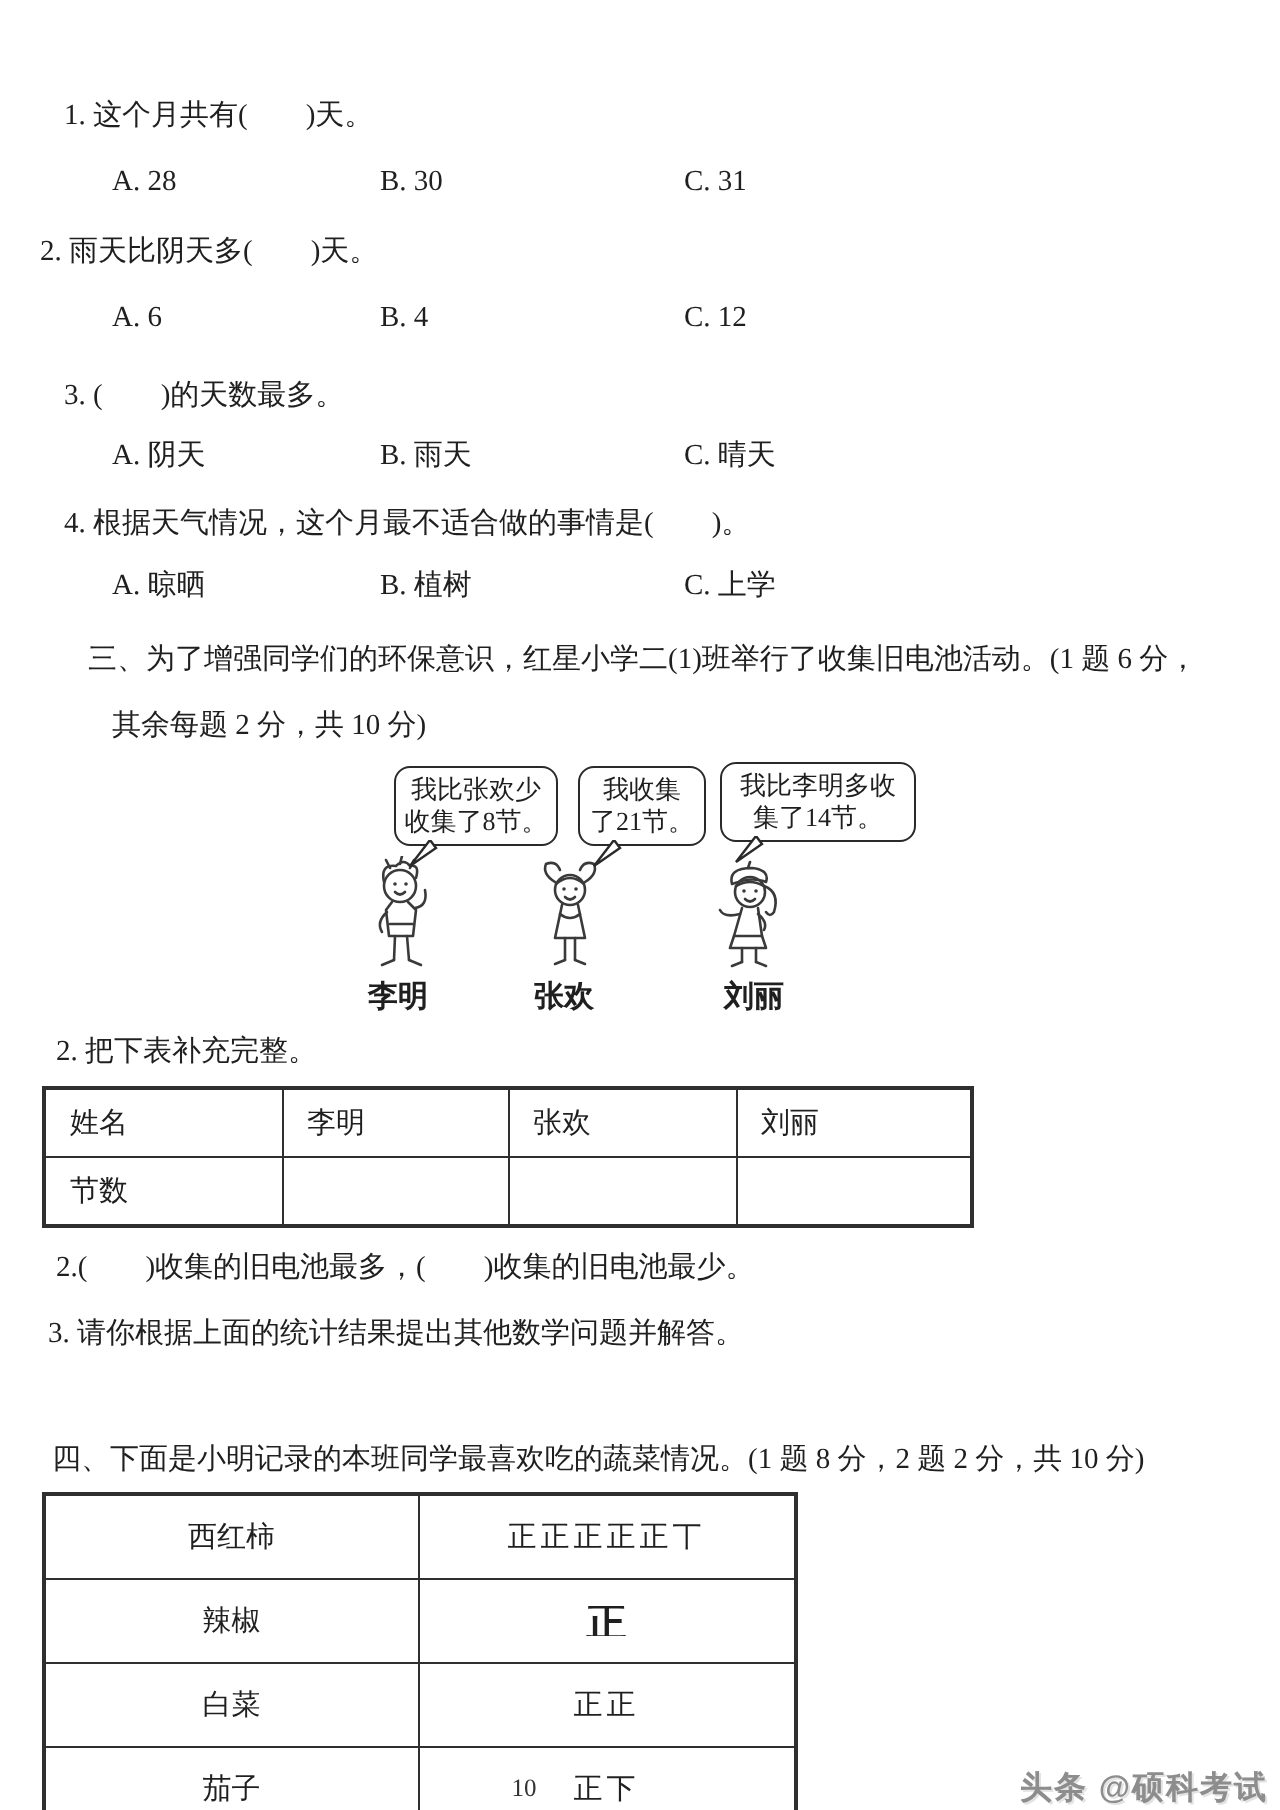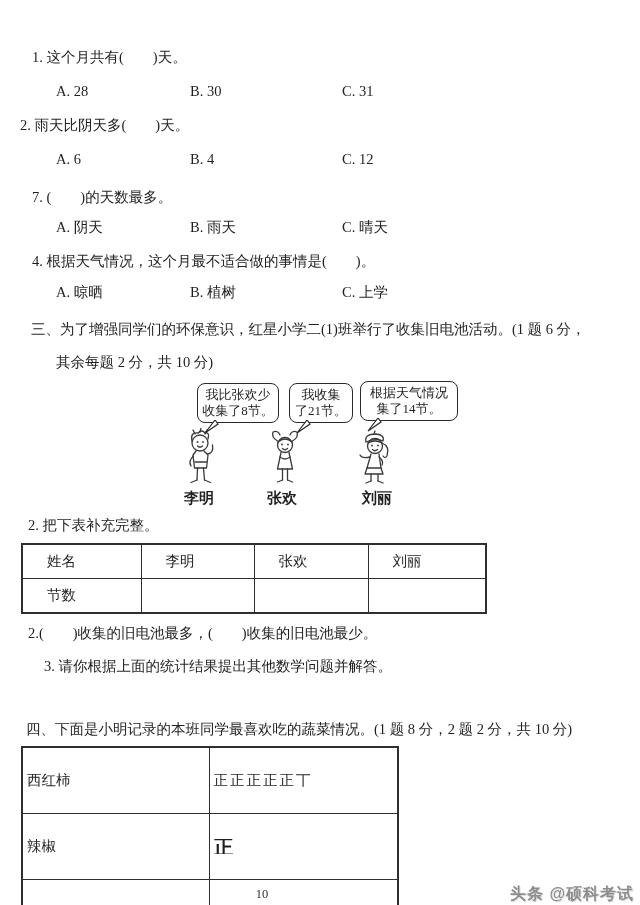--- a/index.html
+++ b/index.html
@@ -17,22 +17,22 @@
   .bubble{
     position:absolute;background:#fff;border:1.6px solid #2a2a2a;border-radius:8px;
     font-size:13px;line-height:16px;text-align:center;padding:3px 3px;z-index:2;
   }
   .bubble .tail{position:absolute;left:4px;bottom:-12px;}
   .figure{position:absolute;}
   .sname{position:absolute;font-size:15px;font-weight:600;white-space:pre;}
   
   table.tbl{position:absolute;border-collapse:collapse;background:#fff;table-layout:fixed;border:2px solid #2f2f2f;}
   table.tbl td{border:1.5px solid #2f2f2f;font-size:14.5px;height:33px;overflow:hidden;}
-  table.t1 td{padding:0 4px 0 24px;text-align:left;}
-  table.t2 td{text-align:left;padding:16px 4px;font-family:Liberation Mono, monospace;}
+  table.t1 td{padding:0 4px 0 12px;text-align:left;}
+  table.t2 td{text-align:center;padding:4px 4px;}
   .tally{letter-spacing:2px;}
   .clip4{display:inline-block;height:15px;overflow:hidden;font-size:20px;line-height:19px;font-weight:600;letter-spacing:0;vertical-align:middle;}
   .pagenum{position:absolute;font-size:12.5px;color:#333;}
   .watermark{
     position:absolute;font-family:"Liberation Sans",sans-serif;font-weight:700;
     font-size:16px;color:#8d8d8d;letter-spacing:1px;text-shadow:1px 1px 0 #e3e3e3;white-space:pre;text-align:right;
   }
   .bottom-shade{position:absolute;left:0;bottom:0;width:640px;height:8px;
     background:linear-gradient(to bottom, rgba(0,0,0,0), rgba(0,0,0,0.10));}
   svg.lineart{display:block;}
@@ -49,53 +49,53 @@
     <span class="opt c">C. 31</span>
   </div>
 
   <div class="abs stem" style="left:20px;top:106px">2. 雨天比阴天多(　　)天。</div>
   <div class="optrow" style="top:141px">
     <span class="opt a">A. 6</span>
     <span class="opt b">B. 4</span>
     <span class="opt c">C. 12</span>
   </div>
 
-  <div class="abs stem" style="left:32px;top:178px">7. (　　)的天数最多。</div>
+  <div class="abs stem" style="left:32px;top:178px">3. (　　)的天数最多。</div>
   <div class="optrow" style="top:208px">
     <span class="opt a">A. 阴天</span>
     <span class="opt b">B. 雨天</span>
     <span class="opt c">C. 晴天</span>
   </div>
 
   <div class="abs stem" style="left:32px;top:242px">4. 根据天气情况，这个月最不适合做的事情是(　　)。</div>
   <div class="optrow" style="top:273px">
     <span class="opt a">A. 晾晒</span>
     <span class="opt b">B. 植树</span>
     <span class="opt c">C. 上学</span>
   </div>
 
-  <div class="abs sectitle" style="left:31px;top:310px">三、为了增强同学们的环保意识，红星小学二(1)班举行了收集旧电池活动。(1 题 6 分，</div>
+  <div class="abs sectitle" style="left:44px;top:310px">三、为了增强同学们的环保意识，红星小学二(1)班举行了收集旧电池活动。(1 题 6 分，</div>
   <div class="abs sectitle" style="left:56px;top:343px">其余每题 2 分，共 10 分)</div>
 
   <div class="bubble" style="left:197px;top:373px;width:74px">
     <div>我比张欢少</div>
     <div>收集了8节。</div>
     <svg class="tail" width="18" height="14">
         <path d="M13 0 L3 13 L16 4 Z" fill="#fff" stroke="#2a2a2a" stroke-width="1.2"></path>
       </svg>
   </div>
   <div class="bubble" style="left:289px;top:373px;width:56px">
     <div>我收集</div>
     <div>了21节。</div>
     <svg class="tail" width="18" height="14">
         <path d="M13 0 L3 13 L16 4 Z" fill="#fff" stroke="#2a2a2a" stroke-width="1.2"></path>
       </svg>
   </div>
   <div class="bubble" style="left:360px;top:371px;width:90px">
-    <div>根据天气情况</div>
+    <div>我比李明多收</div>
     <div>集了14节。</div>
     <svg class="tail" width="18" height="14">
         <path d="M13 0 L3 13 L16 4 Z" fill="#fff" stroke="#2a2a2a" stroke-width="1.2"></path>
       </svg>
   </div>
 
   <div class="figure" style="left:179px;top:418px">
     <svg class="lineart" width="44" height="60" viewBox="0 0 44 60">
       <g fill="none" stroke="#3a3a3a" stroke-width="1.3" stroke-linecap="round" stroke-linejoin="round">
         <path d="M13 13 Q11 4 19 5 Q23 1 26 5 Q31 4 29 11"></path>
@@ -174,21 +174,21 @@
     <tr>
       <td>节数</td>
       <td></td>
       <td></td>
       <td></td>
     </tr>
   </tbody>
     </table>
 
   <div class="abs stem" style="left:28px;top:614px">2.(　　)收集的旧电池最多，(　　)收集的旧电池最少。</div>
-  <div class="abs stem" style="left:44px;top:647px">3. 请你根据上面的统计结果提出其他数学问题并解答。</div>
+  <div class="abs stem" style="left:24px;top:647px">3. 请你根据上面的统计结果提出其他数学问题并解答。</div>
 
   <div class="abs sectitle" style="left:26px;top:710px">四、下面是小明记录的本班同学最喜欢吃的蔬菜情况。(1 题 8 分，2 题 2 分，共 10 分)</div>
 
   <table class="tbl t2" style="left:21px;top:736px;width:376px">
     <colgroup>
         <col style="width:187px">
         <col style="width:189px">
       </colgroup>
     <tbody>
         <tr>

